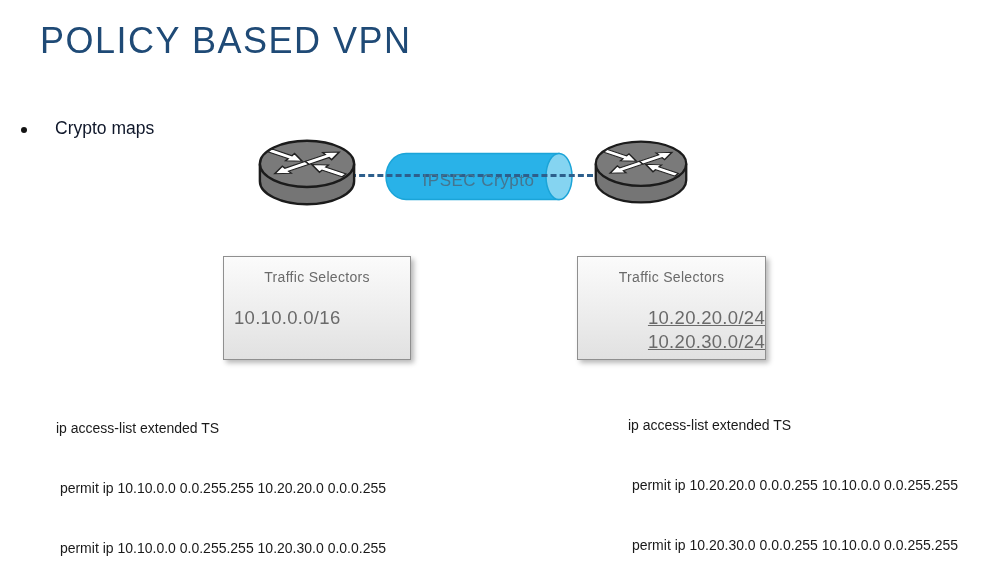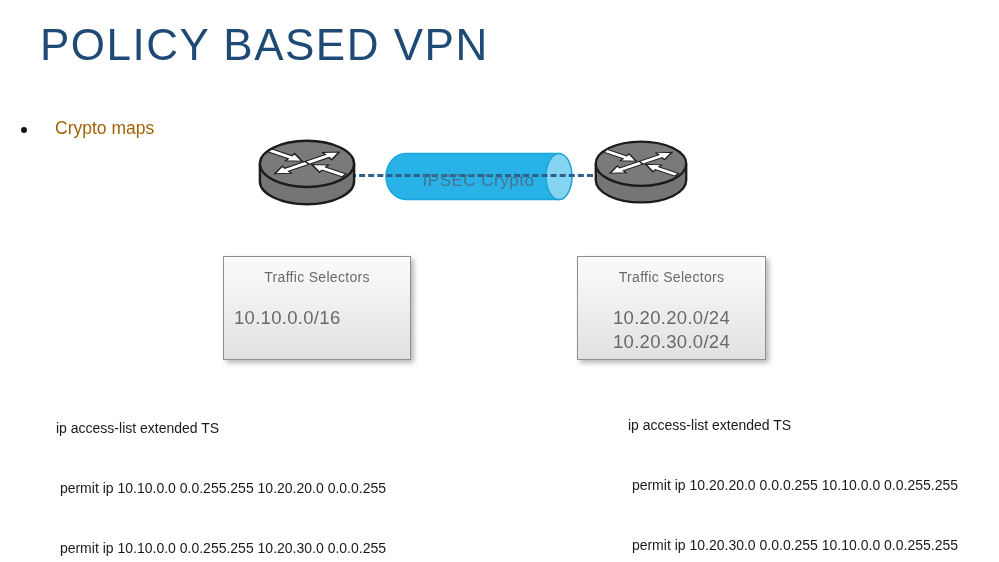--- a/index.html
+++ b/index.html
@@ -3,30 +3,30 @@
 <meta charset="utf-8">
 <style>
   * { margin:0; padding:0; box-sizing:border-box; }
   html,body { background:#ffffff; }
   .slide {
     position:relative; width:999px; height:562px; background:#ffffff;
     font-family:"Liberation Sans", sans-serif; overflow:hidden;
   }
   .page-title {
     position:absolute; left:40px; top:20px;
-    font-size:44px; font-weight:300; letter-spacing:1.5px;
+    font-size:36px; font-weight:300; letter-spacing:1.5px;
     color:#1f4a76; white-space:nowrap;
   }
   .bullet-dot {
     position:absolute; left:21px; top:127px;
     width:6px; height:6px; border-radius:50%; background:#141414;
   }
   .bullet-text {
     position:absolute; left:55px; top:118px;
-    font-size:17.5px; color:#a16207;
+    font-size:17.5px; color:#0f172a;
   }
 
   
   .router { position:absolute; z-index:3; }
   .router-left  { left:254px; top:135px; }
   .router-right { left:589px; top:136px; }
   .tunnel-svg { position:absolute; left:384px; top:152px; z-index:1; }
   .dash-line {
     position:absolute; left:350px; top:174px; width:243px; height:0;
     border-top:3px dashed #2d5f8c; z-index:2;
@@ -42,21 +42,21 @@
     background:linear-gradient(180deg,#fbfbfb 0%,#ededed 55%,#e1e1e1 100%);
     border:1px solid #8f8f8f;
     box-shadow:3px 3px 5px rgba(0,0,0,0.28);
     color:#6a6a6a;
   }
   .tsbox-left  { left:223px; width:188px; }
   .tsbox-right { left:577px; width:189px; }
   .ts-title { margin-top:12px; text-align:center; font-size:14px; letter-spacing:0.3px; }
   .ts-entries { margin-top:21px; font-size:18.5px; line-height:24px; letter-spacing:0.3px; }
   .tsbox-left  .ts-entries { padding-left:10px; text-align:left; }
-  .tsbox-right .ts-entries { text-align:center; }
+  .tsbox-right .ts-entries { text-align:right;text-decoration:underline; }
 
   
   .acl {
     position:absolute; font-size:14px; line-height:20px;
     color:#1a1a1a; white-space:pre;
   }
   .acl-left  { left:56px;  top:378px; }
   .acl-right { left:628px; top:375px; }
 </style>
 </head>

